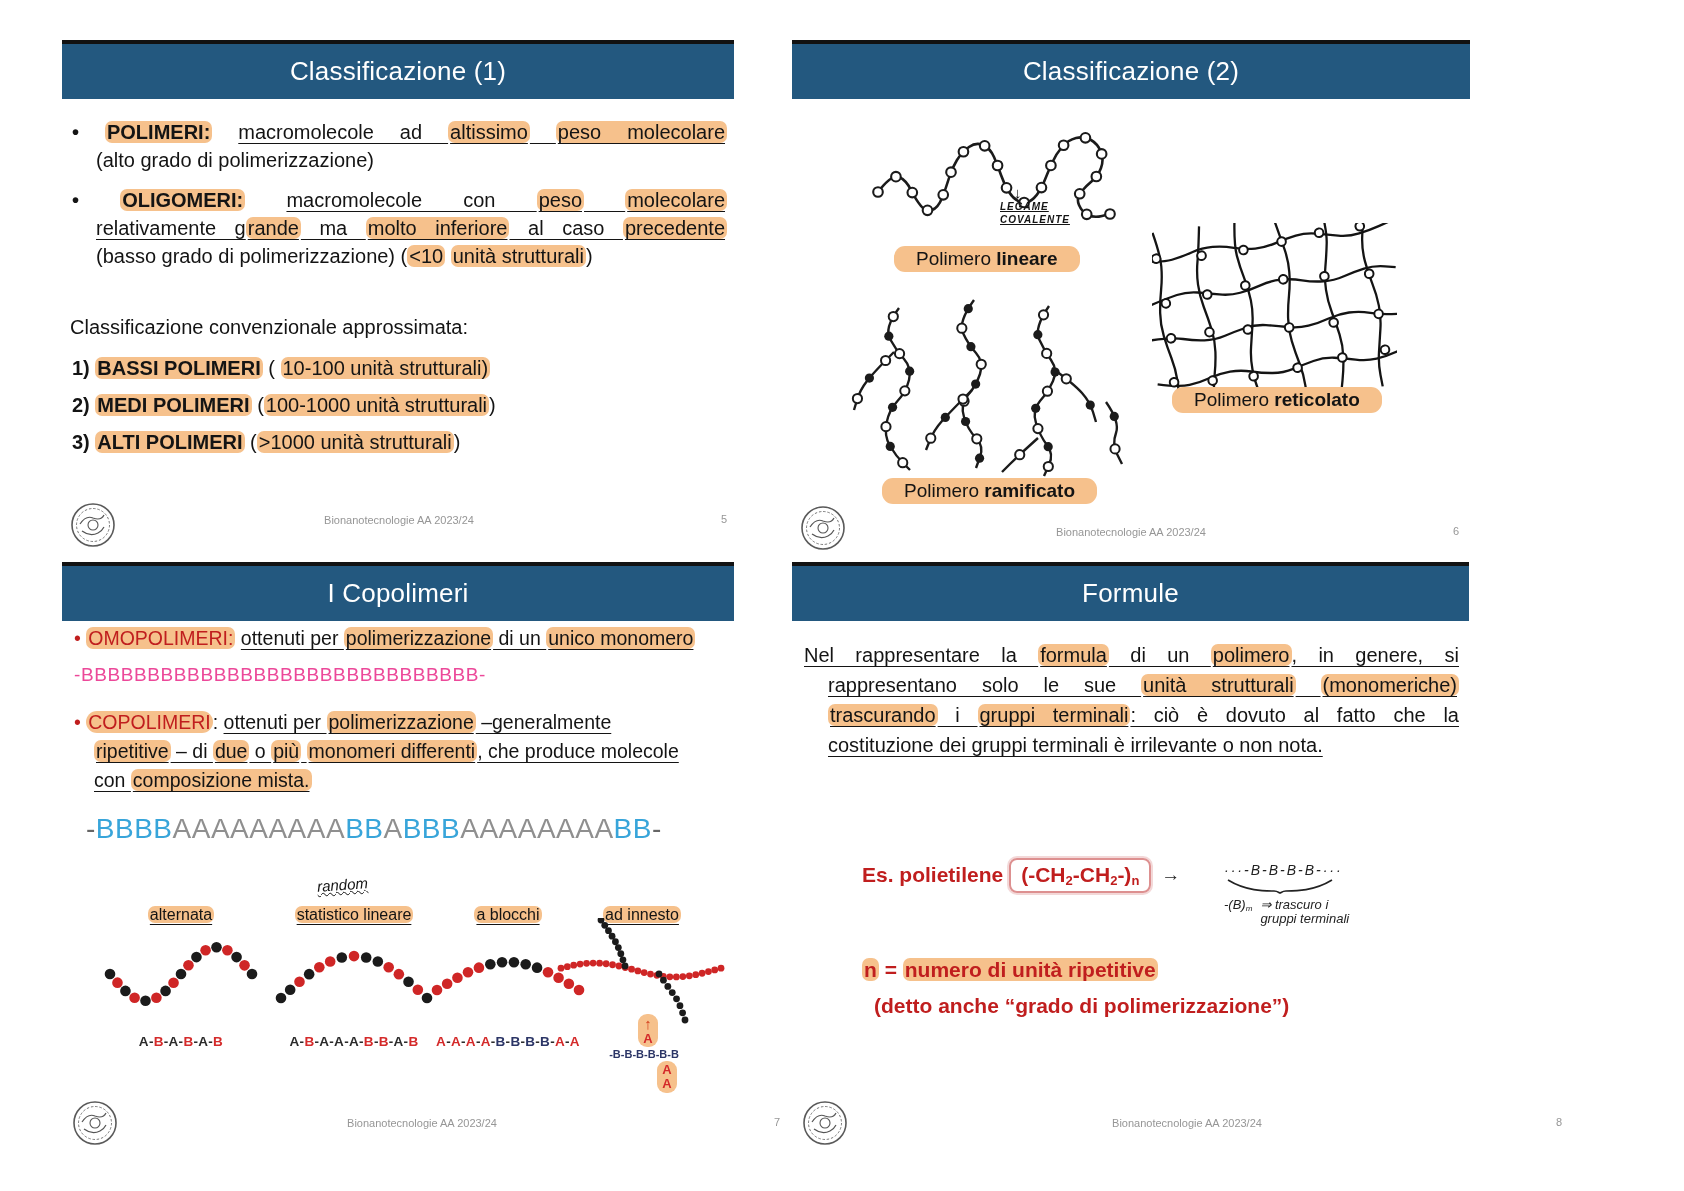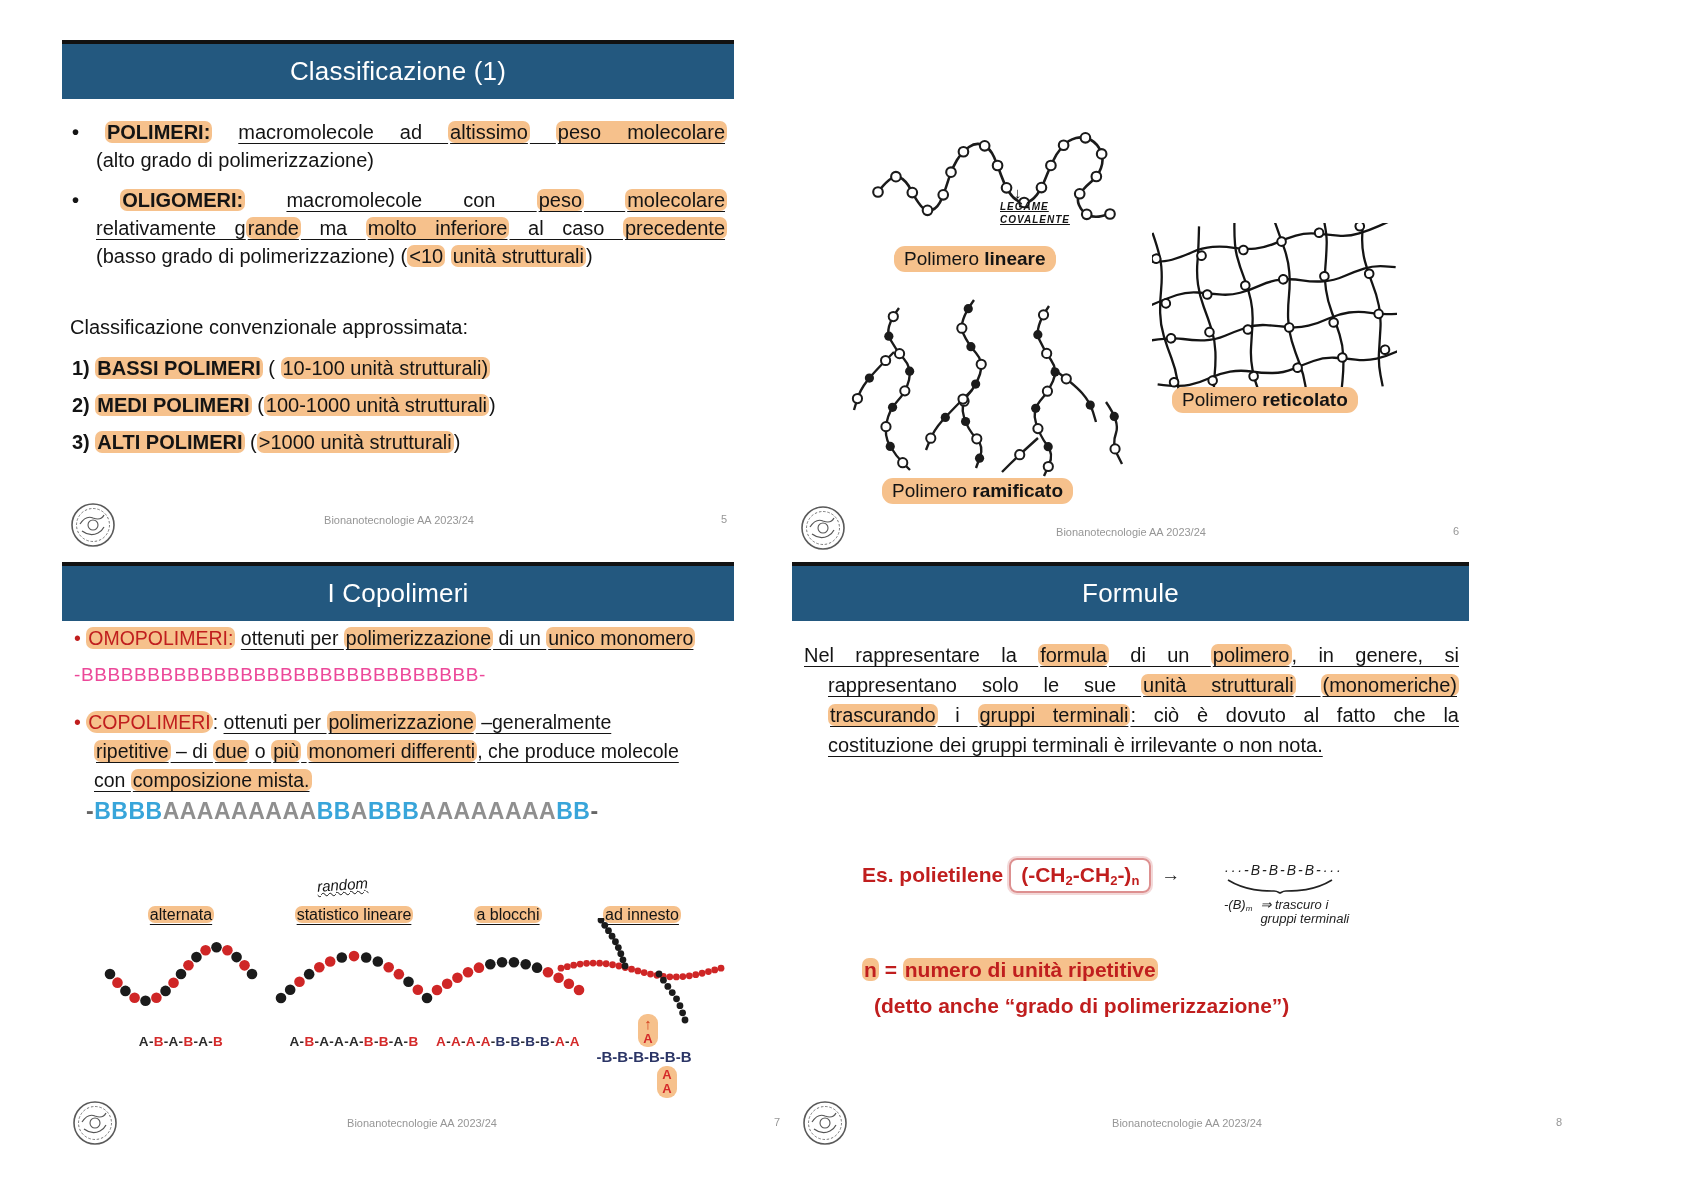--- a/index.html
+++ b/index.html
@@ -12,38 +12,38 @@
   .para .jl{text-align:justify;text-align-last:justify}
   .ind{padding-left:24px}
   .ind2{padding-left:20px}
   .li{margin-bottom:9px;white-space:nowrap}
   .hl{background:#f6c18c;border-radius:7px;padding:0 2px;box-decoration-break:clone;-webkit-box-decoration-break:clone}
   .u{text-decoration:underline;text-underline-offset:4px;text-decoration-thickness:1.3px}
   .b{font-weight:bold}
   .sub{font-size:0.62em;vertical-align:-0.22em}
   .bline{font-size:19px;letter-spacing:0.6px;margin-top:9px}
   .heading{position:absolute;font-size:20px}
-  .pill{background:#f6c18c;border-radius:11px;padding:2px 10px;font-size:19px;display:inline-block;position:absolute;white-space:nowrap}
+  .pill{background:#f6c18c;border-radius:11px;padding:2px 22px;font-size:19px;display:inline-block;position:absolute;white-space:nowrap}
   .fcourse{position:absolute;font-size:11px;color:#969696;text-align:center}
   .fpage{position:absolute;font-size:11px;color:#969696}
   .seal{position:absolute}
   .annot{position:absolute;width:130px;color:#141414}
   .annot .ar{font-size:15px;padding-left:14px;line-height:14px}
   .annot .tx{font-style:italic;font-size:10px;font-weight:600;letter-spacing:1px;text-transform:uppercase;
              text-decoration:underline;line-height:13px}
   .hand{font-style:italic;font-size:15px;transform:rotate(-4deg);text-decoration:underline wavy 1px;position:absolute}
   .colhead{position:absolute;top:344px;width:170px;text-align:center;font-size:16px}
   .colsvg{position:absolute;top:362px}
   .seqlab{position:absolute;top:472px;width:170px;text-align:center;font-weight:bold;font-size:13.5px;letter-spacing:0.3px;white-space:nowrap}
-  .seqline{position:absolute;left:24px;top:236px;font-size:23px;font-weight:700;letter-spacing:0.5px;white-space:nowrap}
+  .seqline{position:absolute;left:24px;top:251px;font-size:28px;font-weight:400;letter-spacing:0.5px;white-space:nowrap}
   .graft{position:absolute;left:497px;top:452px;width:170px;display:flex;flex-direction:column;align-items:center}
   .vpill{display:flex;flex-direction:column;align-items:center;background:#f6c18c;border-radius:9px;padding:2px 5px;line-height:1.05}
   .arrowUp{color:#d4421f;font-size:15px;font-weight:bold}
   .gA{color:#d42a2a;font-weight:bold;font-size:13px}
-  .gchain{font-weight:bold;font-size:15px;margin:1px 16px;white-space:nowrap}
+  .gchain{font-weight:bold;font-size:11px;margin:1px 16px;white-space:nowrap}
   .esrow{position:absolute;display:flex;align-items:center;font-size:21px;white-space:nowrap}
   .fbox{border:2.5px solid #dd9090;border-radius:8px;padding:3px 10px;margin-left:6px;box-shadow:0 0 0 2px rgba(221,144,144,.35)}
   .esarrow{margin:0 10px;font-size:19px;color:#222}
   .hwblock{position:absolute;color:#222}
   .hwtop{font-style:italic;font-size:14px;letter-spacing:2px}
   .hwrow{display:flex;gap:8px;font-style:italic;font-size:13px;line-height:14px}
   .redline{position:absolute;font-size:21px;font-weight:bold;white-space:nowrap}
 </style>
 </head>
 <body>
@@ -80,20 +80,23 @@
       <div class="li"><span class="b">3)</span><span>   </span><span class="b hl">ALTI POLIMERI</span><span> (</span><span class="hl">&gt;1000 unità strutturali</span><span>)</span></div>
     </div>
   <svg class="seal" style="left:8px;top:462px" width="46" height="46" viewBox="0 0 46 46">
       <use href="#sealg"></use>
     </svg>
   <div class="fcourse" style="left:0;top:474px;width:674px">Bionanotecnologie AA 2023/24</div>
   <div class="fpage" style="left:659px;top:473px">5</div>
 </div>
 
 <div class="slide" style="left:792px;top:40px;width:678px;height:520px">
+  <div class="titlebar" style="width:678px">
+    <span>Classificazione (2)</span>
+  </div>
 
   <svg id="figL" class="colsvg" style="left:80px;top:72px" width="250" height="135" viewBox="0 0 250 135">
       <path d="M6,80 Q20,62 27,65 Q34,68 39,78 Q44,88 49,94 Q54,100 60,98 Q66,96 70,86 Q74,76 77,66 Q80,56 85,48 Q90,40 97,35 Q104,30 111,33 Q118,36 122,45 Q126,54 129,63 Q132,72 137,80 Q142,88 149,90 Q156,92 162,86 Q168,80 172,70 Q176,60 180,51 Q184,42 190,35 Q196,28 204,26 Q212,24 219,28 Q226,32 229,40 Q232,48 229,56 Q226,64 220,69 Q214,74 209,80 Q204,86 207,93 Q210,100 216,103 Q222,106 230,104 L238,102" fill="none" stroke="#1b1b1b" stroke-width="2.6"></path>
       <circle cx="6" cy="80" r="4.8" fill="#fff" stroke="#1b1b1b" stroke-width="2.1"></circle>
       <circle cx="23.921894073486328" cy="64.6397476196289" r="4.8" fill="#fff" stroke="#1b1b1b" stroke-width="2.1"></circle>
       <circle cx="40.2972526550293" cy="80.52698516845703" r="4.8" fill="#fff" stroke="#1b1b1b" stroke-width="2.1"></circle>
       <circle cx="55.49439239501953" cy="98.34758758544922" r="4.8" fill="#fff" stroke="#1b1b1b" stroke-width="2.1"></circle>
       <circle cx="71.22743225097656" cy="82.87017059326172" r="4.8" fill="#fff" stroke="#1b1b1b" stroke-width="2.1"></circle>
       <circle cx="78.9996566772461" cy="60.1291389465332" r="4.8" fill="#fff" stroke="#1b1b1b" stroke-width="2.1"></circle>
       <circle cx="91.44583892822266" cy="39.756629943847656" r="4.8" fill="#fff" stroke="#1b1b1b" stroke-width="2.1"></circle>

